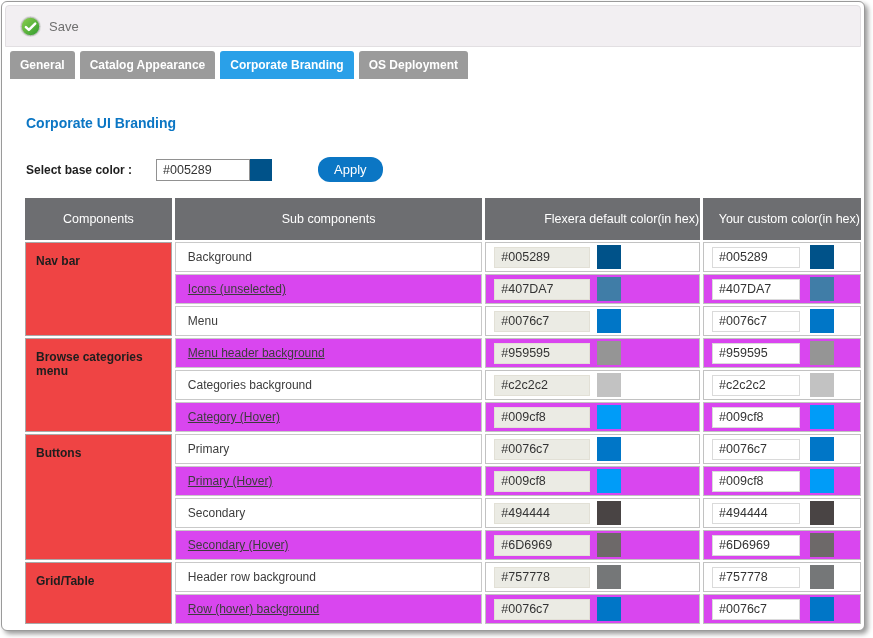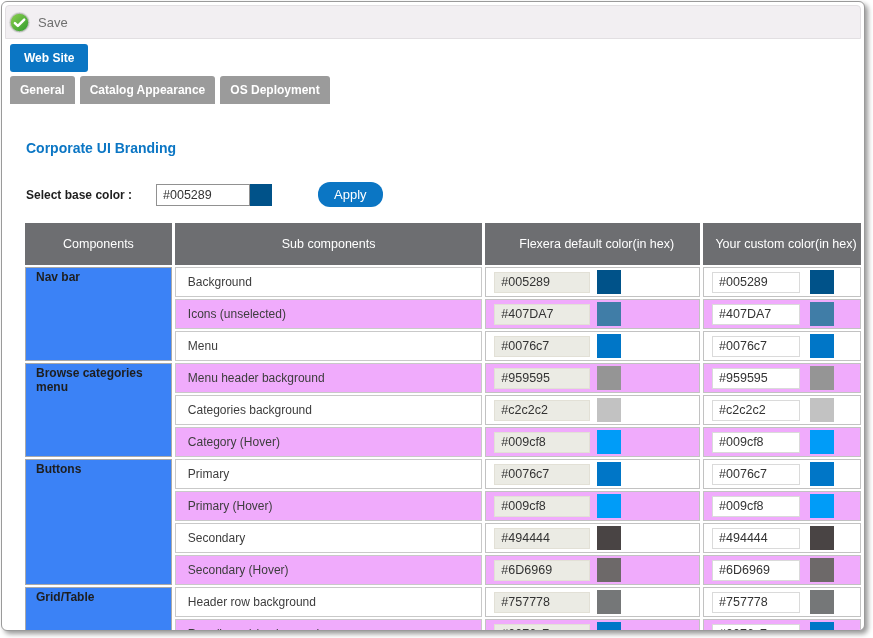--- a/index.html
+++ b/index.html
@@ -8,23 +8,23 @@
 
   .window {
     position:relative; width:864px; height:630px; margin:1px 0 0 1px;
     background:#fff; border:1px solid #9a9a9a; border-radius:6px;
     box-shadow:3px 3px 5px rgba(0,0,0,.40);
     overflow:hidden;
   }
 
   
   .toolbar {
-    margin:3px 3px 0 3px; height:34px; background:#f2eff2;
+    margin:3px 3px 0 3px; height:42px; background:#f2eff2;
     border:1px solid #e2dfe2; border-radius:4px 4px 0 0;
-    display:flex; align-items:center; padding-left:2px;
+    display:flex; align-items:center; padding-left:13px;
   }
   .save-btn { display:flex; align-items:center; gap:7px; color:#6f6f6f; font-size:13px; cursor:pointer; }
 
   
   .website-row { margin:5px 0 0 8px; }
   .website-tab {
     display:inline-block; background:#0b76c4; color:#fff; font-weight:bold;
     font-size:12px; padding:7px 14px 7px 14px; border-radius:3px; cursor:pointer;
   }
 
@@ -50,26 +50,26 @@
     margin-left:46px; background:#0b76c4; color:#fff; border:none; cursor:pointer;
     font-size:13px; font-family:inherit; padding:5px 16px; border-radius:12px;
   }
 
   
   table.branding { margin:14px 0 0 20px; border-collapse:separate; border-spacing:3px 2px; table-layout:fixed; }
   th {
     background:#6d6e71; color:#fff; font-weight:normal; font-size:12.5px;
     height:42px; border:1px solid #6d6e71; padding:0;
   }
-  th.left { text-align:center; padding-left:8px; }
+  th.left { text-align:right; padding-left:8px; }
   td { border:1px solid #b7b7b7; font-size:12px; color:#333; background:#fff; height:30px; padding:0; }
-  td.comp-cell { vertical-align:top; font-weight:bold; color:#1e1e1e; padding:2px 10px; background:#3b82f6; border-color:#a9a9a9; }
+  td.comp-cell { vertical-align:top; font-weight:bold; color:#1e1e1e; padding:11px 10px; background:#ef4444; border-color:#a9a9a9; }
   td.sub-cell  { padding-left:12px; color:#3d3d3d; border-color:#c9c9c9; }
   td.value-cell{ padding-left:8px; border-color:#c2c2c2; }
-  tr.alt td.sub-cell, tr.alt td.value-cell { background:#f0abfc; }
+  tr.alt td.sub-cell, tr.alt td.value-cell { background:#d946ef;text-decoration:underline; }
 
   .hexbox {
     display:inline-flex; align-items:center; width:96px; height:21px;
     background:#ebebe4; border:1px solid #e2e0d6; padding-left:6px;
     font-size:12.5px; color:#333; vertical-align:middle;
   }
   .custom-input {
     width:88px; height:21px; border:1px solid #dadada; background:#fff;
     font-size:12.5px; color:#333; padding:0 0 0 6px; vertical-align:middle;
     font-family:inherit; outline:none;
@@ -95,27 +95,25 @@
           </defs>
           <circle cx="12" cy="12" r="11" fill="#dcdcdc"></circle>
           <circle cx="12" cy="12" r="9.6" fill="url(#g-green)" stroke="#bdbdbd" stroke-width="1"></circle>
           <path d="M7.2 12.6 l3.1 3 L16.9 9" stroke="#ffffff" stroke-width="2.6" fill="none" stroke-linecap="round" stroke-linejoin="round"></path>
         </svg>
       </span>
       <span>Save</span>
     </div>
   </div>
 
-  <div class="website-row">
-    <span class="website-tab">Web Site</span>
-  </div>
 
   <div class="tabstrip">
       <div class="tab">General</div>
       <div class="tab">Catalog Appearance</div>
+      <div class="tab active">Corporate Branding</div>
       <div class="tab">OS Deployment</div>
     </div>
 
   <div class="content">
     <div class="page-title">Corporate UI Branding</div>
 
     <div class="base-row">
       <span class="base-label">Select base color :</span>
       <input class="base-input" type="text" value="#005289" style="">
       <span class="base-swatch" style="background: rgb(0, 82, 137);"></span>

